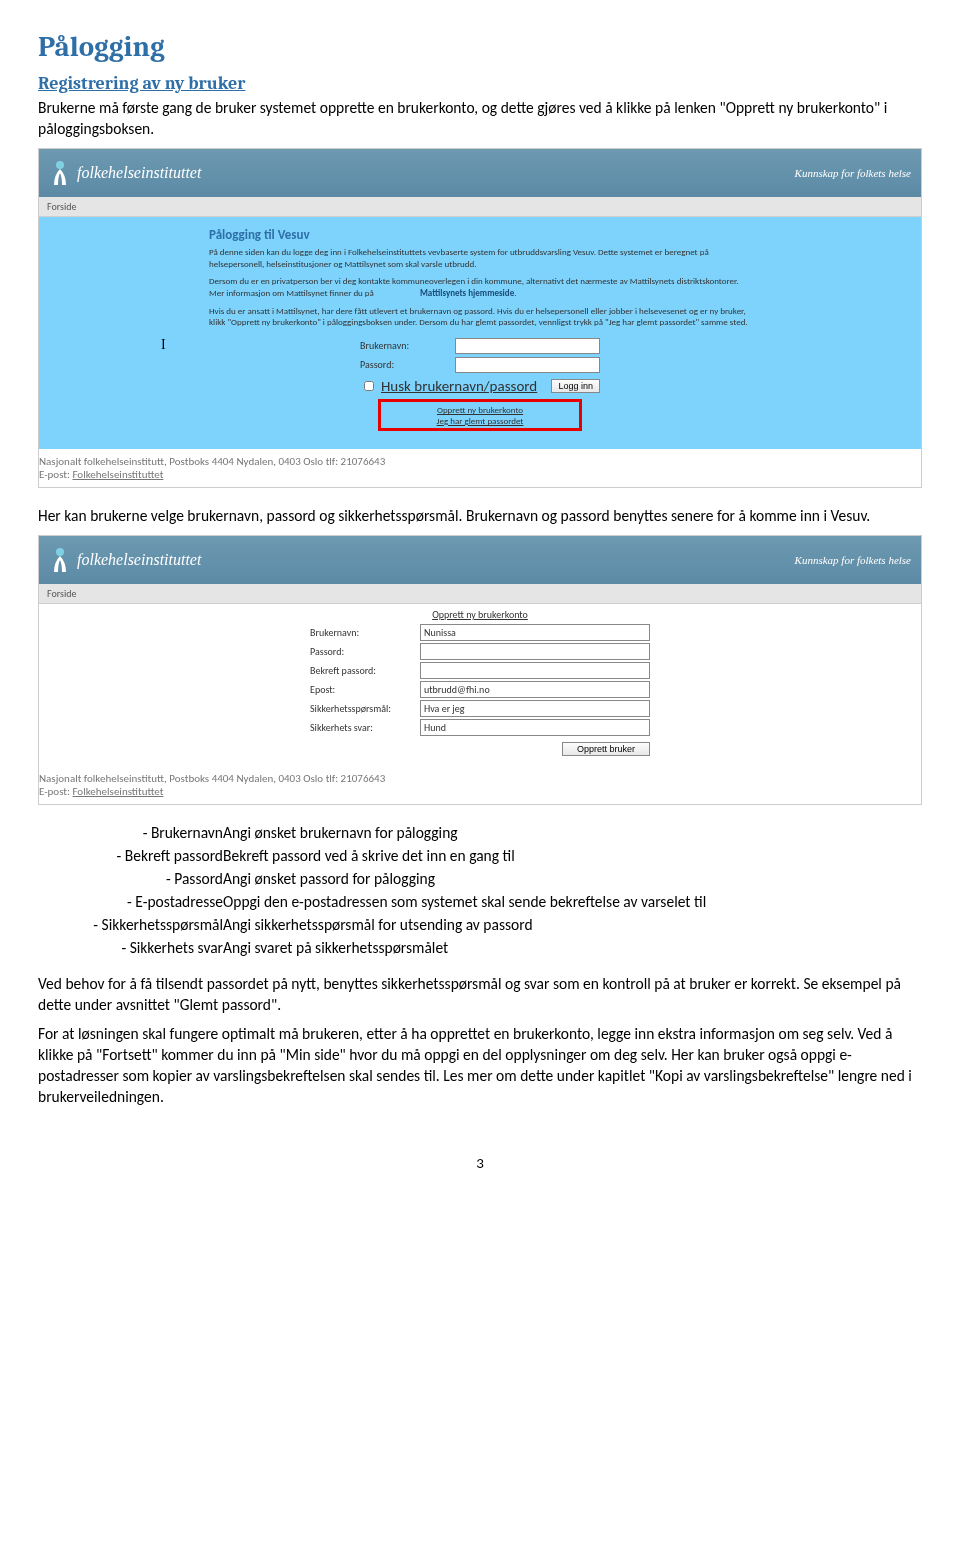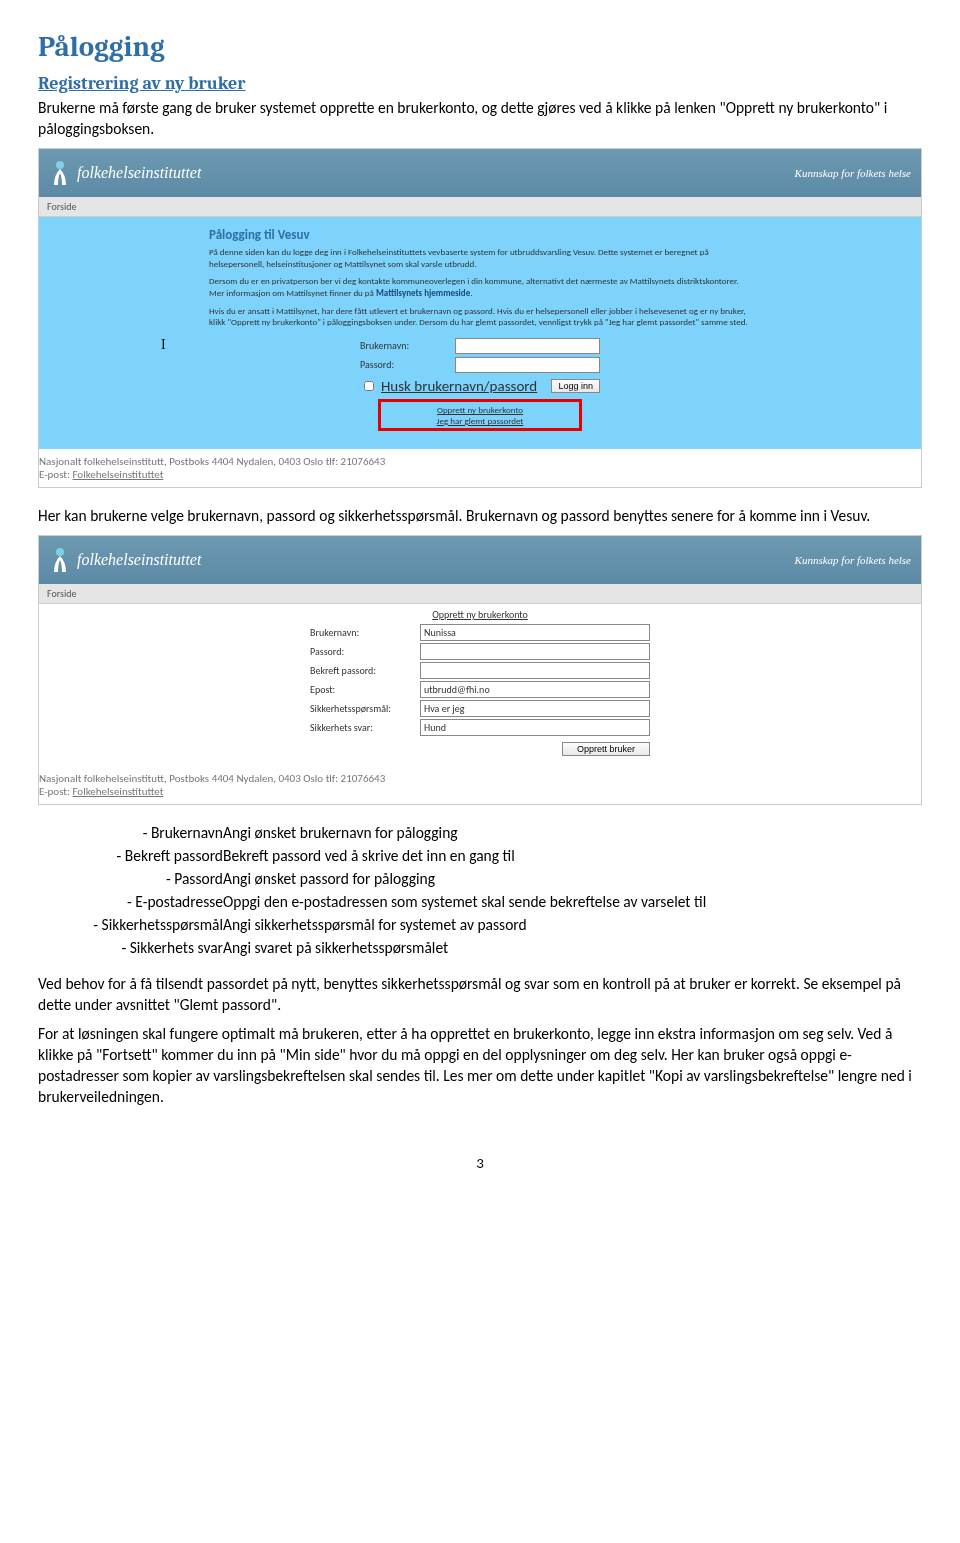--- a/index.html
+++ b/index.html
@@ -87,21 +87,21 @@
     font-weight: bold;
     font-size: 13px;
     margin-bottom: 4px;
   }
   .ss-para {
     font-size: 9px;
     line-height: 1.3;
     color: #333;
     margin-bottom: 6px;
   }
-  .ss-para b { color: #1a4d7a; }
+  .ss-para b { color: #1a4d7a; margin-left: 44px; }
   .ss-form {
     margin: 10px auto 8px auto;
     width: 240px;
     font-size: 10px;
   }
   .ss-row { display:flex; align-items:center; margin-bottom:3px; }
   .ss-label { width: 95px; }
   .ss-input {
     flex: 1;
     border: 1px solid #888;
@@ -314,21 +314,21 @@
     <tr>
           <td class="term">- Passord</td>
           <td>Angi ønsket passord for pålogging</td>
         </tr>
     <tr>
           <td class="term">- E-postadresse</td>
           <td>Oppgi den e-postadressen som systemet skal sende bekreftelse av varselet til</td>
         </tr>
     <tr>
           <td class="term">- Sikkerhetsspørsmål</td>
-          <td>Angi sikkerhetsspørsmål for systemet av passord</td>
+          <td>Angi sikkerhetsspørsmål for utsending av passord</td>
         </tr>
     <tr>
           <td class="term">- Sikkerhets svar</td>
           <td>Angi svaret på sikkerhetsspørsmålet</td>
         </tr>
   </tbody>
     </table>
 
   <p class="body">Ved behov for å få tilsendt passordet på nytt, benyttes sikkerhetsspørsmål og svar som en kontroll på at bruker er korrekt. Se eksempel på dette under avsnittet "Glemt passord".</p>
   <p class="body">For at løsningen skal fungere optimalt må brukeren, etter å ha opprettet en brukerkonto, legge inn ekstra informasjon om seg selv. Ved å klikke på "Fortsett" kommer du inn på "Min side" hvor du må oppgi en del opplysninger om deg selv. Her kan bruker også oppgi e-postadresser som kopier av varslingsbekreftelsen skal sendes til. Les mer om dette under kapitlet "Kopi av varslingsbekreftelse" lengre ned i brukerveiledningen.</p>

